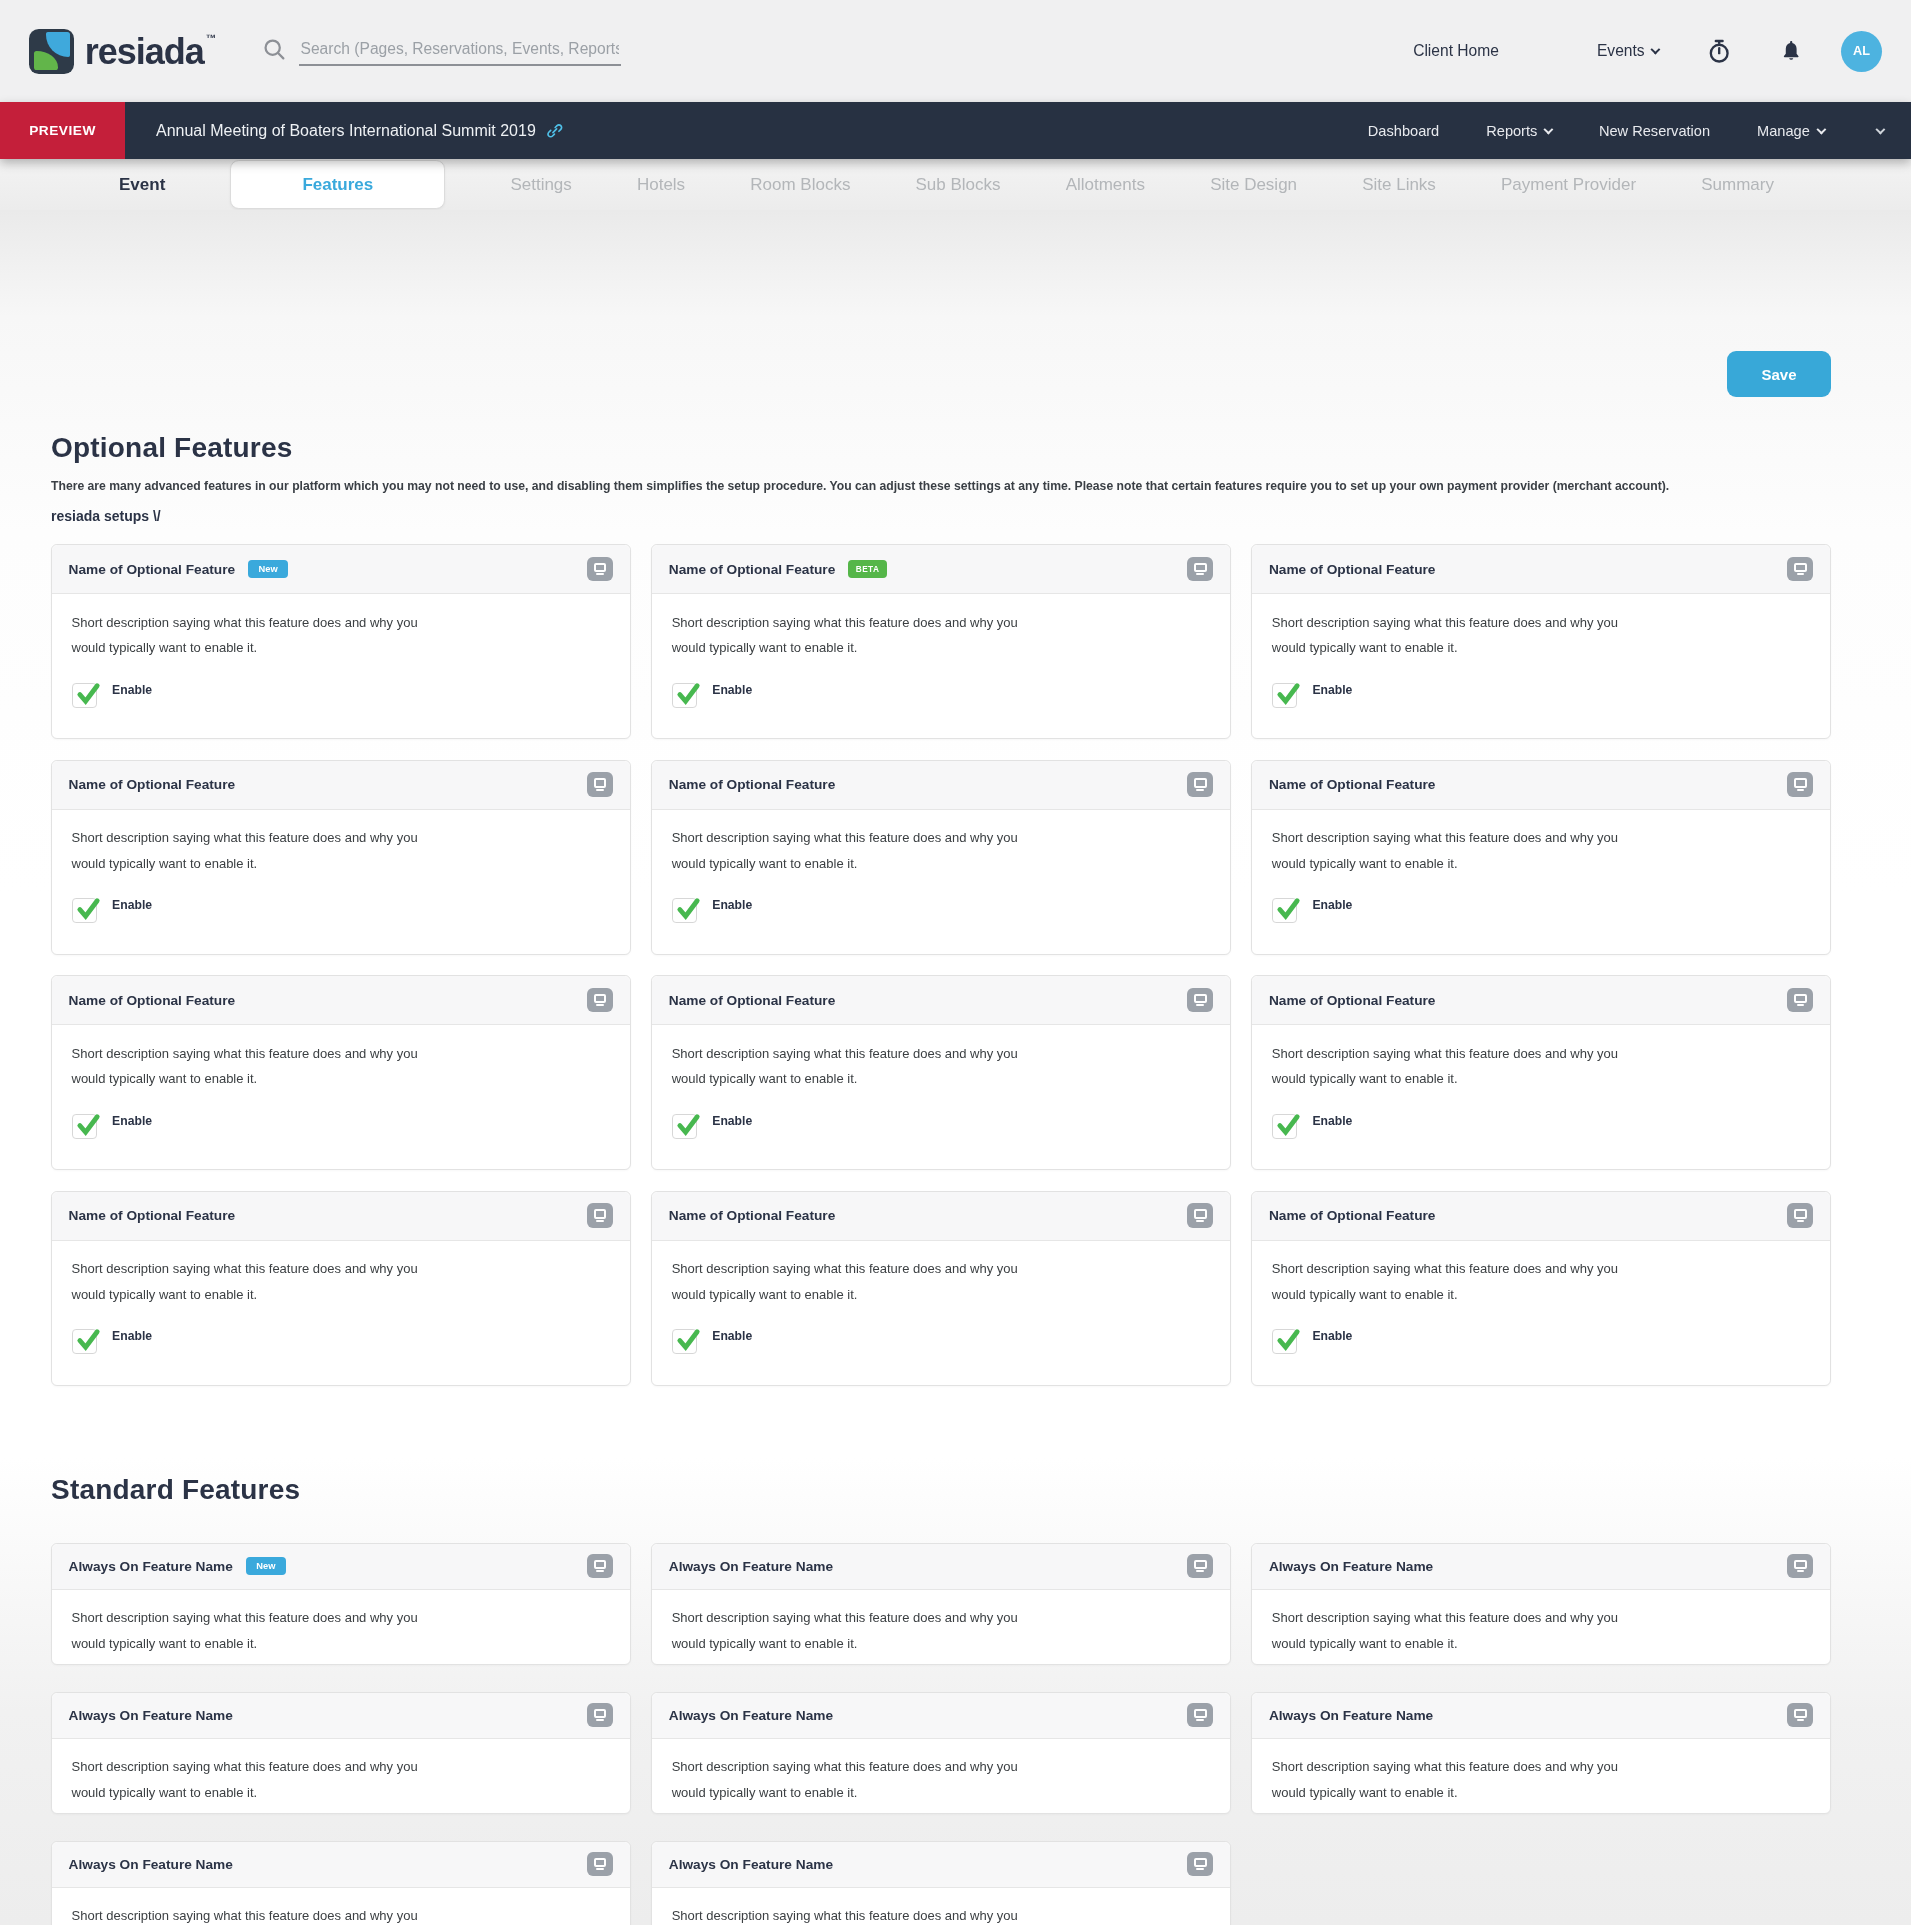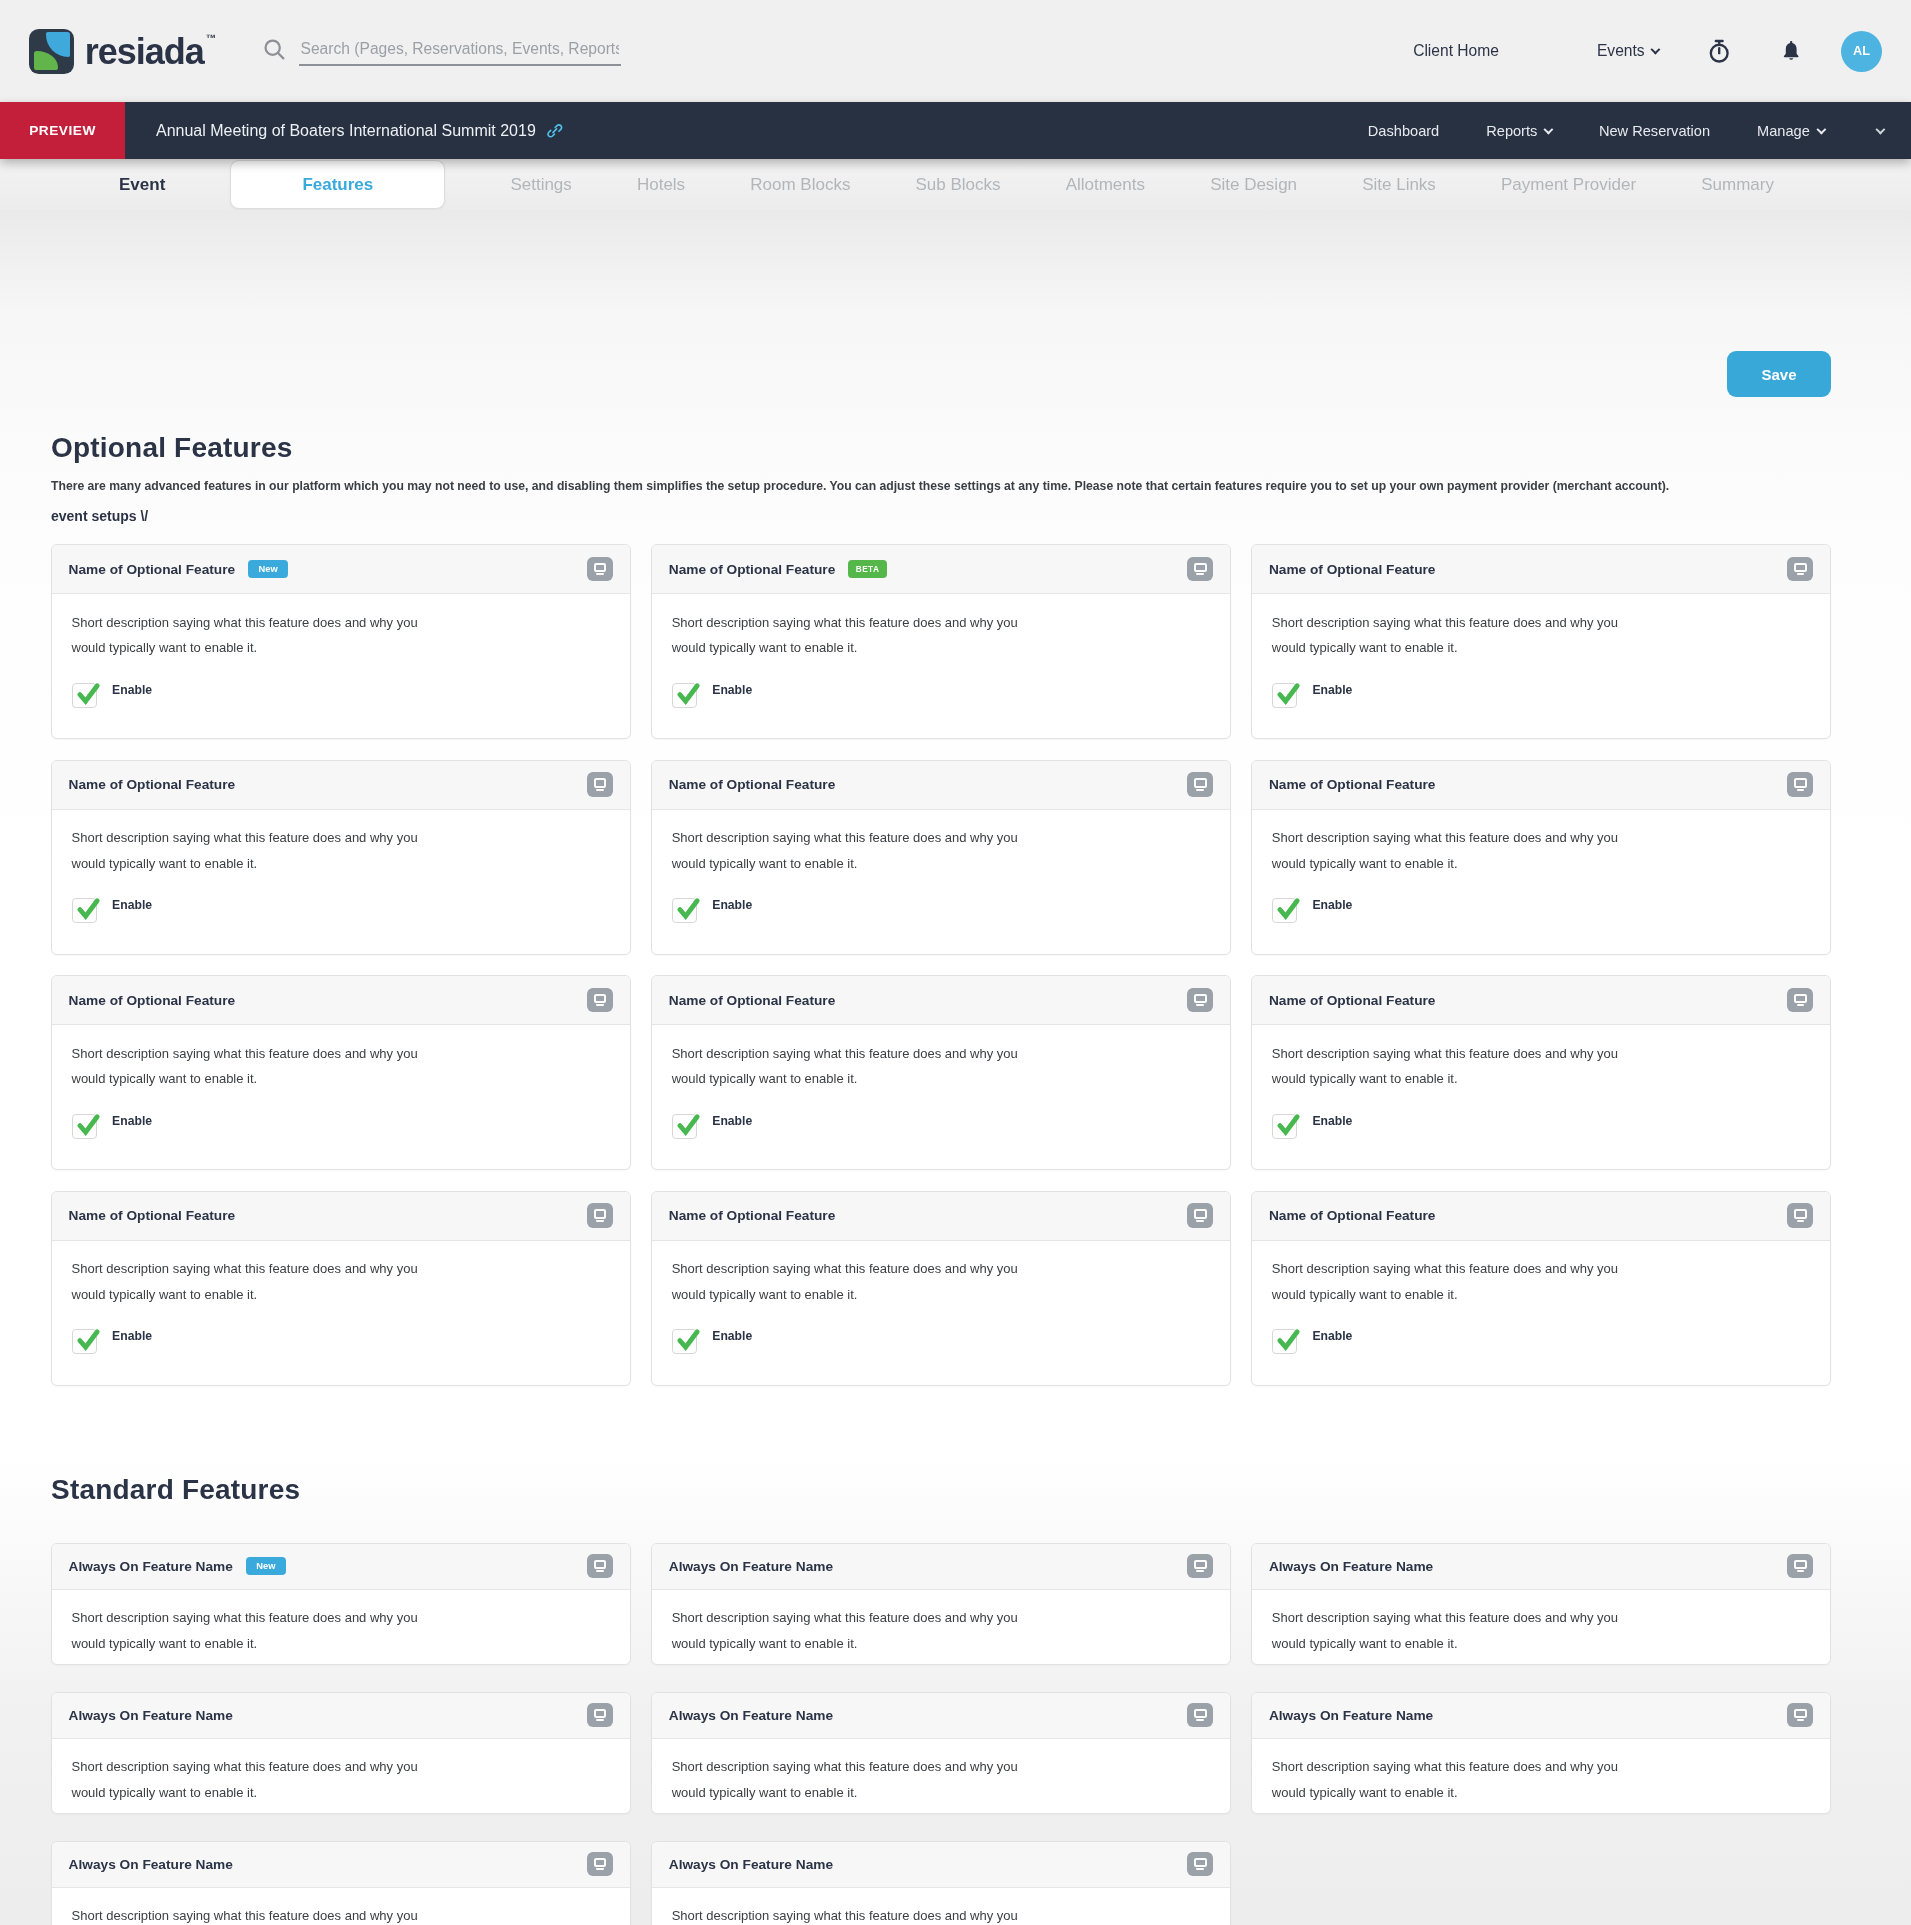--- a/index.html
+++ b/index.html
@@ -178,21 +178,21 @@
     </div>
 
   <div class="content">
 
     <div class="save-top-row">
       <button class="btn btn-save-top">Save</button>
     </div>
 
     <div class="h1 optional">Optional Features</div>
     <div class="section-desc">There are many advanced features in our platform which you may not need to use, and disabling them simplifies the setup procedure. You can adjust these settings at any time. Please note that certain features require you to set up your own payment provider (merchant account).</div>
-    <div class="common-setups">event setups \/</div>
+    <div class="common-setups">resiada setups \/</div>
 
     <div class="grid optional" id="optional-grid">
         <div class="card">
           <div class="card-header">
             <span class="card-title">Name of Optional Feature</span>
             <span class="badge new">New</span>
             <span class="monitor-icon">
               <span class="screen"></span>
               <span class="stand"></span>
             </span>

